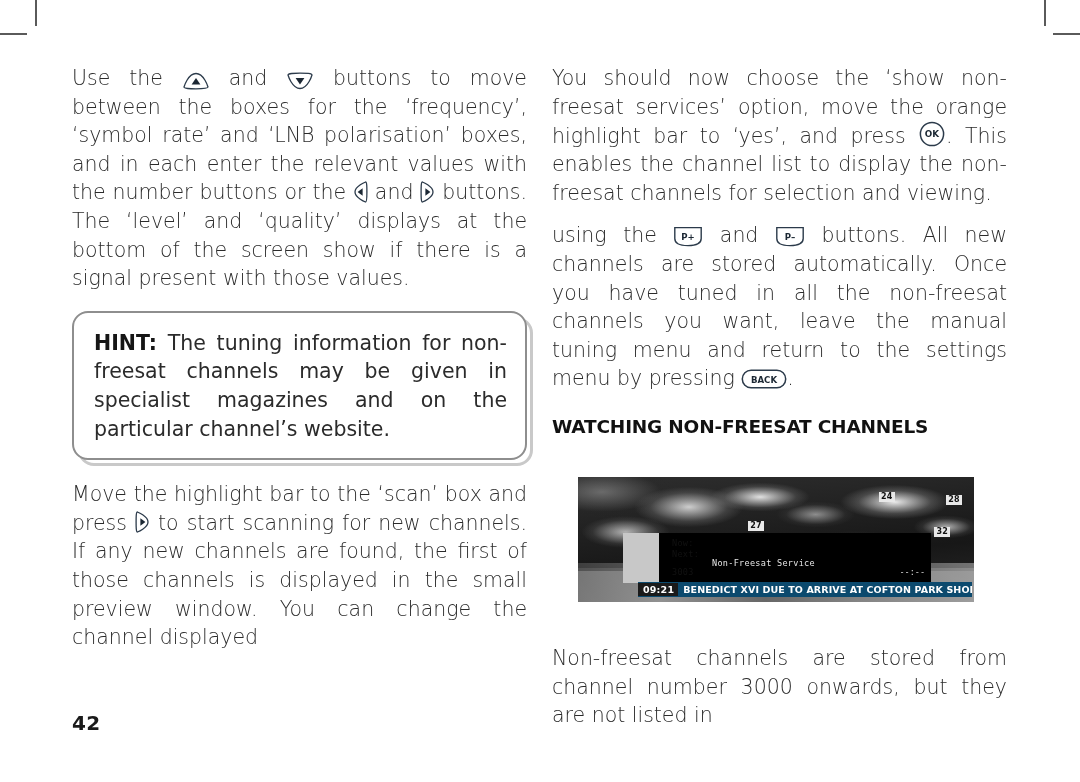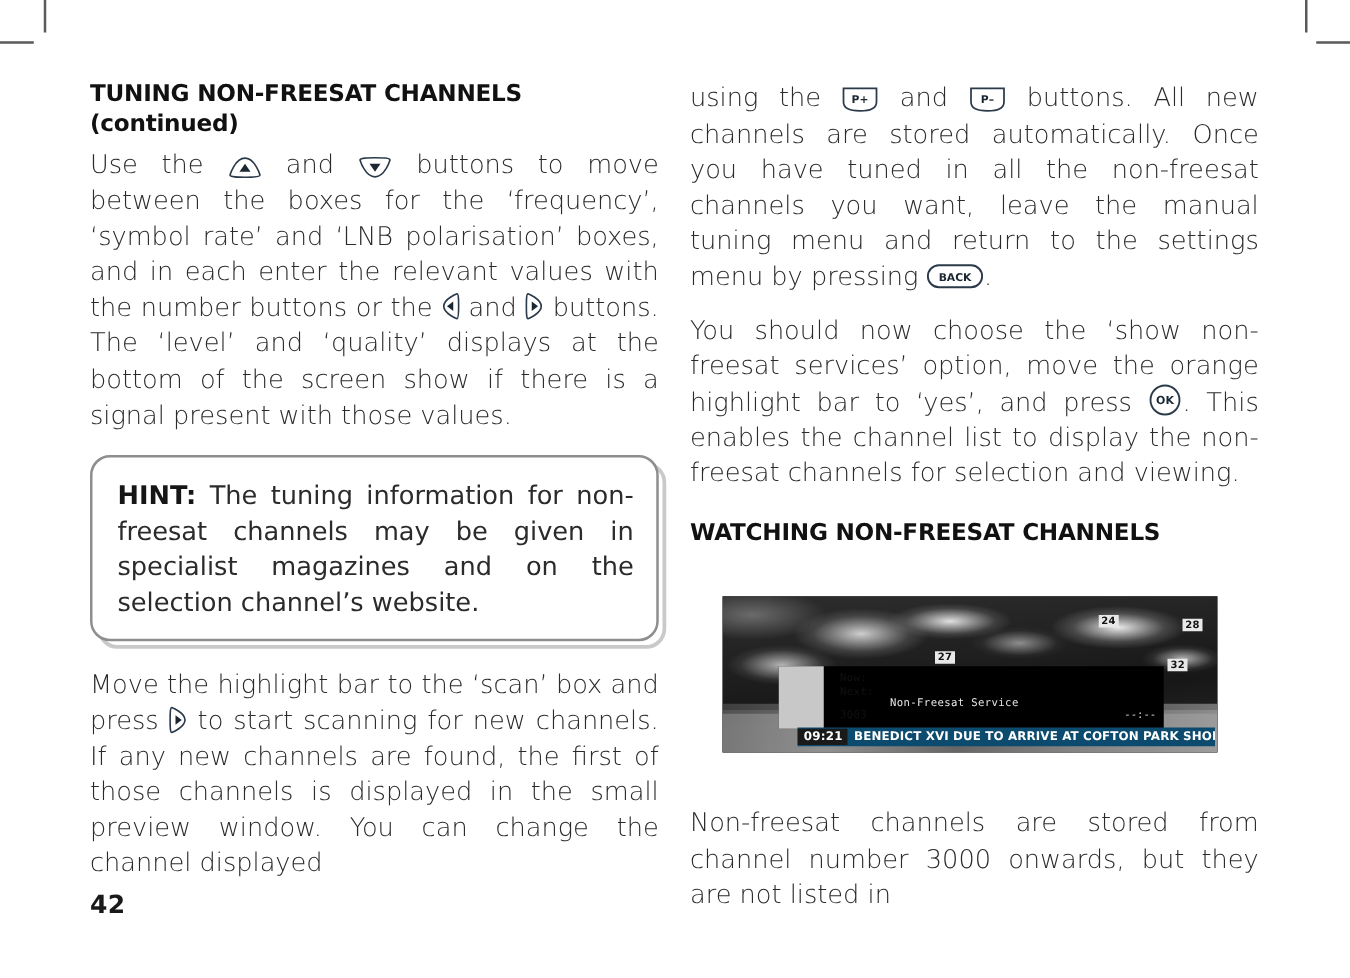--- a/index.html
+++ b/index.html
@@ -232,79 +232,75 @@
 
 <div class="cropmark cm-tl-v"></div>
 <div class="cropmark cm-tl-h"></div>
 <div class="cropmark cm-tr-v"></div>
 <div class="cropmark cm-tr-h"></div>
 
 <div class="page">
 
   <div class="col col-left">
 
-    <h1 class="section-title">
-      <span>TUNING NON-FREESAT CHANNELS</span>
-      <span class="cont">(continued)</span>
-    </h1>
 
     <p class="body">
       <span>Use the </span><span class="key"><svg width="28" height="18" viewBox="0 0 28 18">
             <path d="M2 15 C2 15 6 1.5 14 1.5 C22 1.5 26 15 26 15 C26 16.6 20 16.8 14 16.8 C8 16.8 2 16.6 2 15 Z" fill="#fff" stroke="#2b3a4a" stroke-width="1.3"></path>
             <path d="M14 6 L18.4 12.4 L9.6 12.4 Z" fill="#1b2733"></path>
           </svg></span><span> and </span><span class="key"><svg width="28" height="18" viewBox="0 0 28 18">
             <path d="M2 3 C2 3 6 16.5 14 16.5 C22 16.5 26 3 26 3 C26 1.4 20 1.2 14 1.2 C8 1.2 2 1.4 2 3 Z" fill="#fff" stroke="#2b3a4a" stroke-width="1.3"></path>
             <path d="M14 12.4 L9.6 6 L18.4 6 Z" fill="#1b2733"></path>
           </svg></span><span> buttons to move between the boxes for the ‘frequency’, ‘symbol rate’ and ‘LNB polarisation’ boxes, and in each enter the relevant values with the number buttons or the </span><span class="key"><svg width="15" height="24" viewBox="0 0 15 24">
             <path d="M12.6 2 C12.6 2 2 6.2 2 12 C2 17.8 12.6 22 12.6 22 C13.9 22 13.9 16.6 13.9 12 C13.9 7.4 13.9 2 12.6 2 Z" fill="#fff" stroke="#2b3a4a" stroke-width="1.3"></path>
             <path d="M4.6 12 L9.6 8.2 L9.6 15.8 Z" fill="#1b2733"></path>
           </svg></span><span> and </span><span class="key"><svg width="15" height="24" viewBox="0 0 15 24">
             <path d="M2.4 2 C2.4 2 13 6.2 13 12 C13 17.8 2.4 22 2.4 22 C1.1 22 1.1 16.6 1.1 12 C1.1 7.4 1.1 2 2.4 2 Z" fill="#fff" stroke="#2b3a4a" stroke-width="1.3"></path>
             <path d="M10.4 12 L5.4 8.2 L5.4 15.8 Z" fill="#1b2733"></path>
           </svg></span><span> buttons. The ‘level’ and ‘quality’ displays at the bottom of the screen show if there is a signal present with those values.</span>
     </p>
 
     <div class="hint-wrap">
       <div class="hint-shadow"></div>
       <div class="hint-box">
-        <p><span class="hint-label">HINT:</span><span> The tuning information for non-freesat channels may be given in specialist magazines and on the selection channel’s website.</span></p>
+        <p><span class="hint-label">HINT:</span><span> The tuning information for non-freesat channels may be given in specialist magazines and on the particular channel’s website.</span></p>
       </div>
     </div>
 
     <p class="body">
       <span>Move the highlight bar to the ‘scan’ box and press </span><span class="key"><svg width="15" height="24" viewBox="0 0 15 24">
             <path d="M2.4 2 C2.4 2 13 6.2 13 12 C13 17.8 2.4 22 2.4 22 C1.1 22 1.1 16.6 1.1 12 C1.1 7.4 1.1 2 2.4 2 Z" fill="#fff" stroke="#2b3a4a" stroke-width="1.3"></path>
             <path d="M10.4 12 L5.4 8.2 L5.4 15.8 Z" fill="#1b2733"></path>
           </svg></span><span> to start scanning for new channels. If any new channels are found, the first of those channels is displayed in the small preview window. You can change the channel displayed</span>
     </p>
 
   </div>
 
   <div class="col col-right">
+
+    <p class="body">
+      <span>You should now choose the ‘show non-freesat services’ option, move the orange highlight bar to ‘yes’, and press </span><span class="key"><svg width="28" height="26" viewBox="0 0 28 26">
+            <circle cx="14" cy="13" r="11.6" fill="#fff" stroke="#2b3a4a" stroke-width="1.5"></circle>
+            <text x="14" y="16.4" text-anchor="middle" font-family="DejaVu Sans, sans-serif" font-size="8.8" font-weight="bold" fill="#1b2733">OK</text>
+          </svg></span><span>. This enables the channel list to display the non-freesat channels for selection and viewing.</span>
+    </p>
 
     <p class="body">
       <span>using the </span><span class="key"><svg width="30" height="21" viewBox="0 0 30 21">
             <path d="M1.8 1.6 L28.2 1.6 L28.2 12.5 C28.2 17 24.4 19.6 15 19.6 C5.6 19.6 1.8 17 1.8 12.5 Z" fill="#fff" stroke="#2b3a4a" stroke-width="1.4"></path>
             <text x="15" y="13.6" text-anchor="middle" font-family="DejaVu Sans, sans-serif" font-size="8.6" font-weight="bold" fill="#1b2733">P+</text>
           </svg></span><span> and </span><span class="key"><svg width="30" height="21" viewBox="0 0 30 21">
             <path d="M1.8 1.6 L28.2 1.6 L28.2 12.5 C28.2 17 24.4 19.6 15 19.6 C5.6 19.6 1.8 17 1.8 12.5 Z" fill="#fff" stroke="#2b3a4a" stroke-width="1.4"></path>
             <text x="15" y="13.6" text-anchor="middle" font-family="DejaVu Sans, sans-serif" font-size="8.6" font-weight="bold" fill="#1b2733">P–</text>
           </svg></span><span> buttons. All new channels are stored automatically. Once you have tuned in all the non-freesat channels you want, leave the manual tuning menu and return to the settings menu by pressing </span><span class="key"><svg width="46" height="22" viewBox="0 0 46 22">
             <rect x="1.3" y="2.2" width="43.4" height="17.6" rx="8.8" ry="8.8" fill="#fff" stroke="#2b3a4a" stroke-width="1.5"></rect>
             <text x="23" y="14.6" text-anchor="middle" font-family="DejaVu Sans, sans-serif" font-size="8.6" font-weight="bold" fill="#1b2733">BACK</text>
           </svg></span><span>.</span>
     </p>
 
-    <p class="body">
-      <span>You should now choose the ‘show non-freesat services’ option, move the orange highlight bar to ‘yes’, and press </span><span class="key"><svg width="28" height="26" viewBox="0 0 28 26">
-            <circle cx="14" cy="13" r="11.6" fill="#fff" stroke="#2b3a4a" stroke-width="1.5"></circle>
-            <text x="14" y="16.4" text-anchor="middle" font-family="DejaVu Sans, sans-serif" font-size="8.8" font-weight="bold" fill="#1b2733">OK</text>
-          </svg></span><span>. This enables the channel list to display the non-freesat channels for selection and viewing.</span>
-    </p>
-
     <h1 class="section-title" style="margin-top:22px;margin-bottom:0;">WATCHING NON-FREESAT CHANNELS</h1>
 
   </div>
 
   <div class="tv-figure">
     <div class="tv-sky"></div>
     <div class="tv-land"></div>
 
     <div class="temp" style="left:24%; top:46%;">25</div>
     <div class="temp" style="left:43%; top:35%;">27</div>

